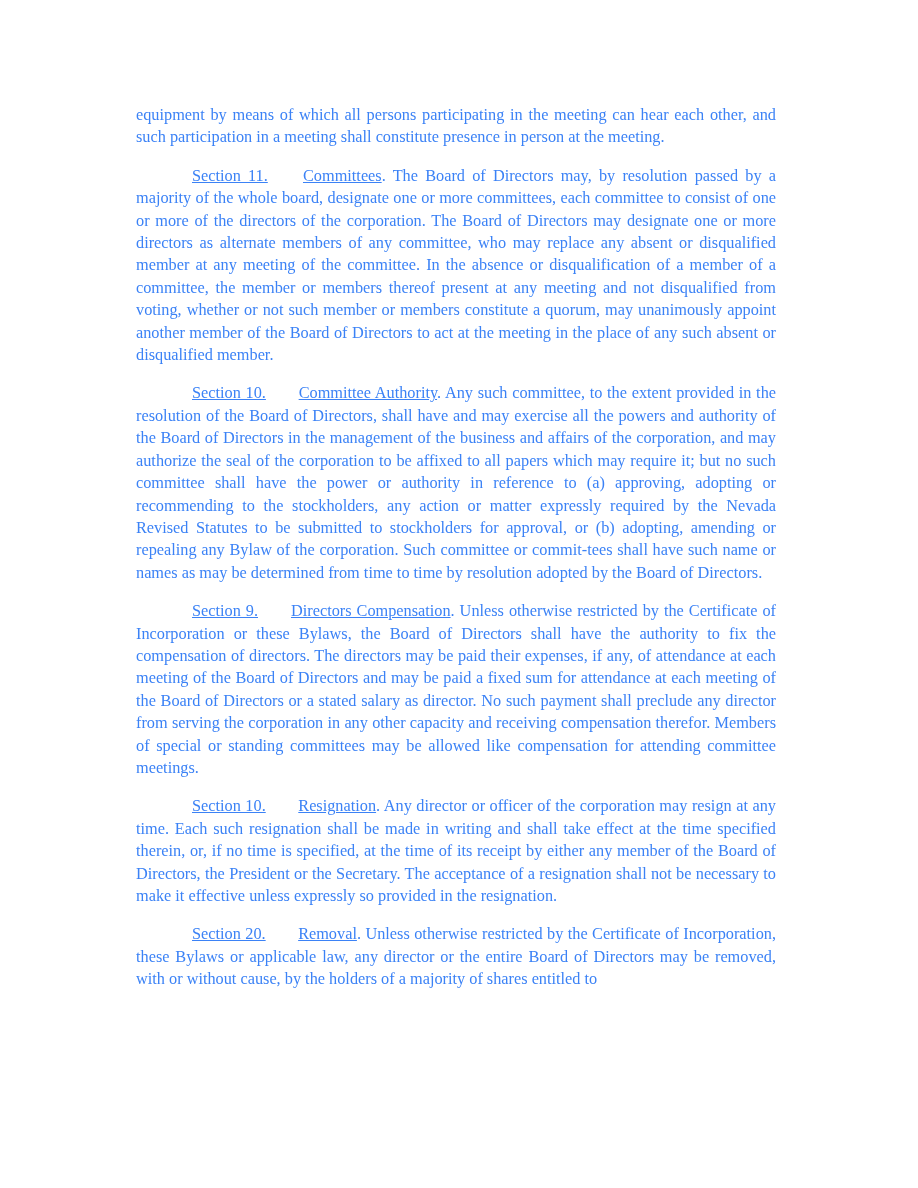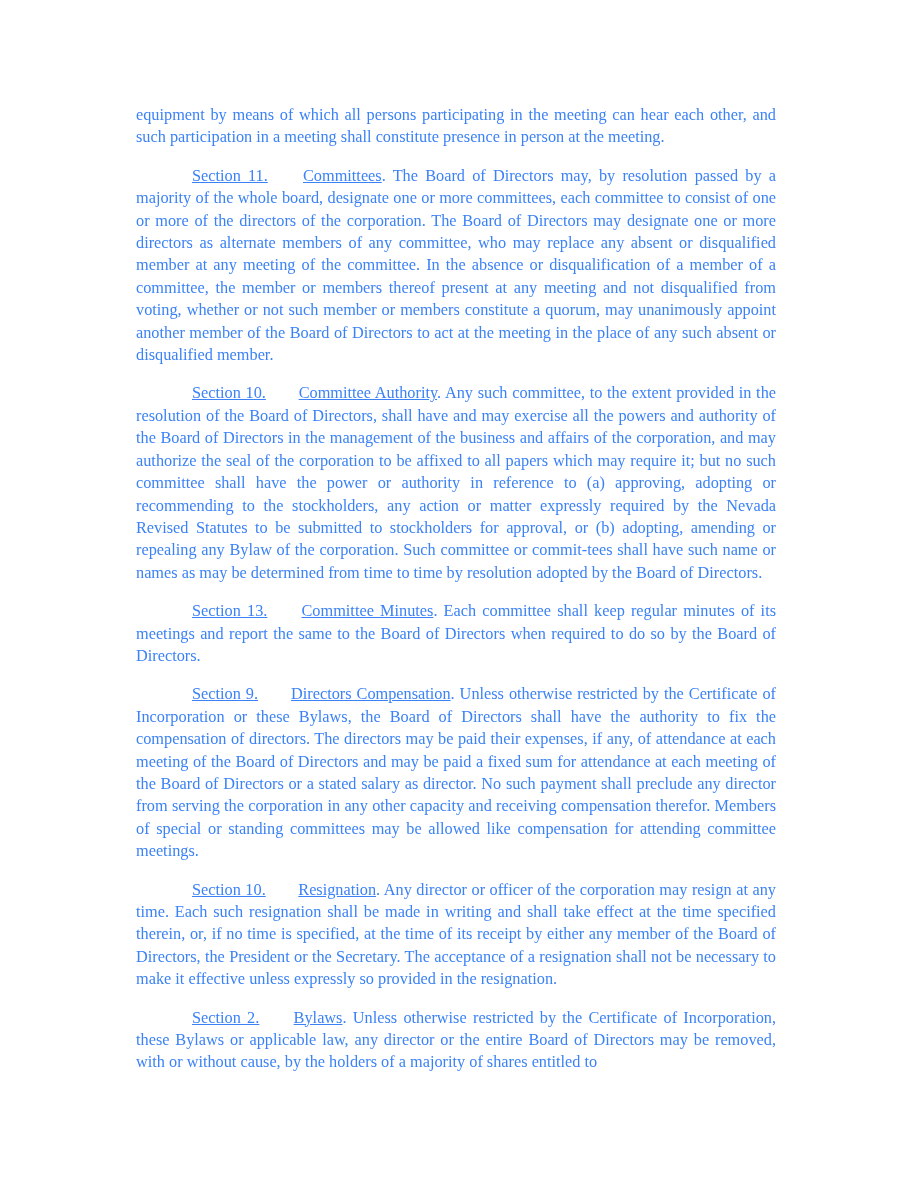--- a/index.html
+++ b/index.html
@@ -52,34 +52,30 @@
     <p class="para indented">
       <span class="nobr">Section 11.</span>
       <u>Committees</u><span>.  The Board of Directors may, by resolution passed by a majority of the whole board, designate one or more committees, each committee to consist of one or more of the directors of the corporation.  The Board of Directors may designate one or more directors as alternate members of any committee, who may replace any absent or disqualified member at any meeting of the committee.  In the absence or disqualification of a member of a committee, the member or members thereof present at any meeting and not disqualified from voting, whether or not such member or members constitute a quorum, may unanimously appoint another member of the Board of Directors to act at the meeting in the place of any such absent or disqualified member.</span>
     </p>
 
     <p class="para indented">
       <span class="nobr">Section 10.</span>
       <u>Committee Authority</u><span>.  Any such committee, to the extent provided in the resolution of the Board of Directors, shall have and may exercise all the powers and authority of the Board of Directors in the management of the business and affairs of the corporation, and may authorize the seal of the corporation to be affixed to all papers which may require it; but no such committee shall have the power or authority in reference to (a) approving, adopting or recommending to the stockholders, any action or matter expressly required by the Nevada Revised Statutes to be submitted to stockholders for approval, or (b) adopting, amending or repealing any Bylaw of the corporation.  Such committee or commit-tees shall have such name or names as may be determined from time to time by resolution adopted by the Board of Directors.</span>
     </p>
 
-    <p class="para indented">
-      <span class="nobr">Section 13.</span>
-      <u>Committee Minutes</u><span>.  Each committee shall keep regular minutes of its meetings and report the same to the Board of Directors when required to do so by the Board of Directors.</span>
-    </p>
 
     <p class="para indented">
       <span class="nobr">Section 9.</span>
       <u>Directors Compensation</u><span>.  Unless otherwise restricted by the Certificate of Incorporation or these Bylaws, the Board of Directors shall have the authority to fix the compensation of directors.  The directors may be paid their expenses, if any, of attendance at each meeting of the Board of Directors and may be paid a fixed sum for attendance at each meeting of the Board of Directors or a stated salary as director.  No such payment shall preclude any director from serving the corporation in any other capacity and receiving compensation therefor.  Members of special or standing committees may be allowed like compensation for attending committee meetings.</span>
     </p>
 
     <p class="para indented">
       <span class="nobr">Section 10.</span>
       <u>Resignation</u><span>.  Any director or officer of the corporation may resign at any time.  Each such resignation shall be made in writing and shall take effect at the time specified therein, or, if no time is specified, at the time of its receipt by either any member of the Board of Directors, the President or the Secretary.  The acceptance of a resignation shall not be necessary to make it effective unless expressly so provided in the resignation.</span>
     </p>
 
     <p class="para indented">
-      <span class="nobr">Section 2.</span>
-      <u>Bylaws</u><span>.  Unless otherwise restricted by the Certificate of Incorporation, these Bylaws or applicable law, any director or the entire Board of Directors may be removed, with or without cause, by the holders of a majority of shares entitled to</span>
+      <span class="nobr">Section 20.</span>
+      <u>Removal</u><span>.  Unless otherwise restricted by the Certificate of Incorporation, these Bylaws or applicable law, any director or the entire Board of Directors may be removed, with or without cause, by the holders of a majority of shares entitled to</span>
     </p>
 
   </div>
 </div>
 
 </body></html>

